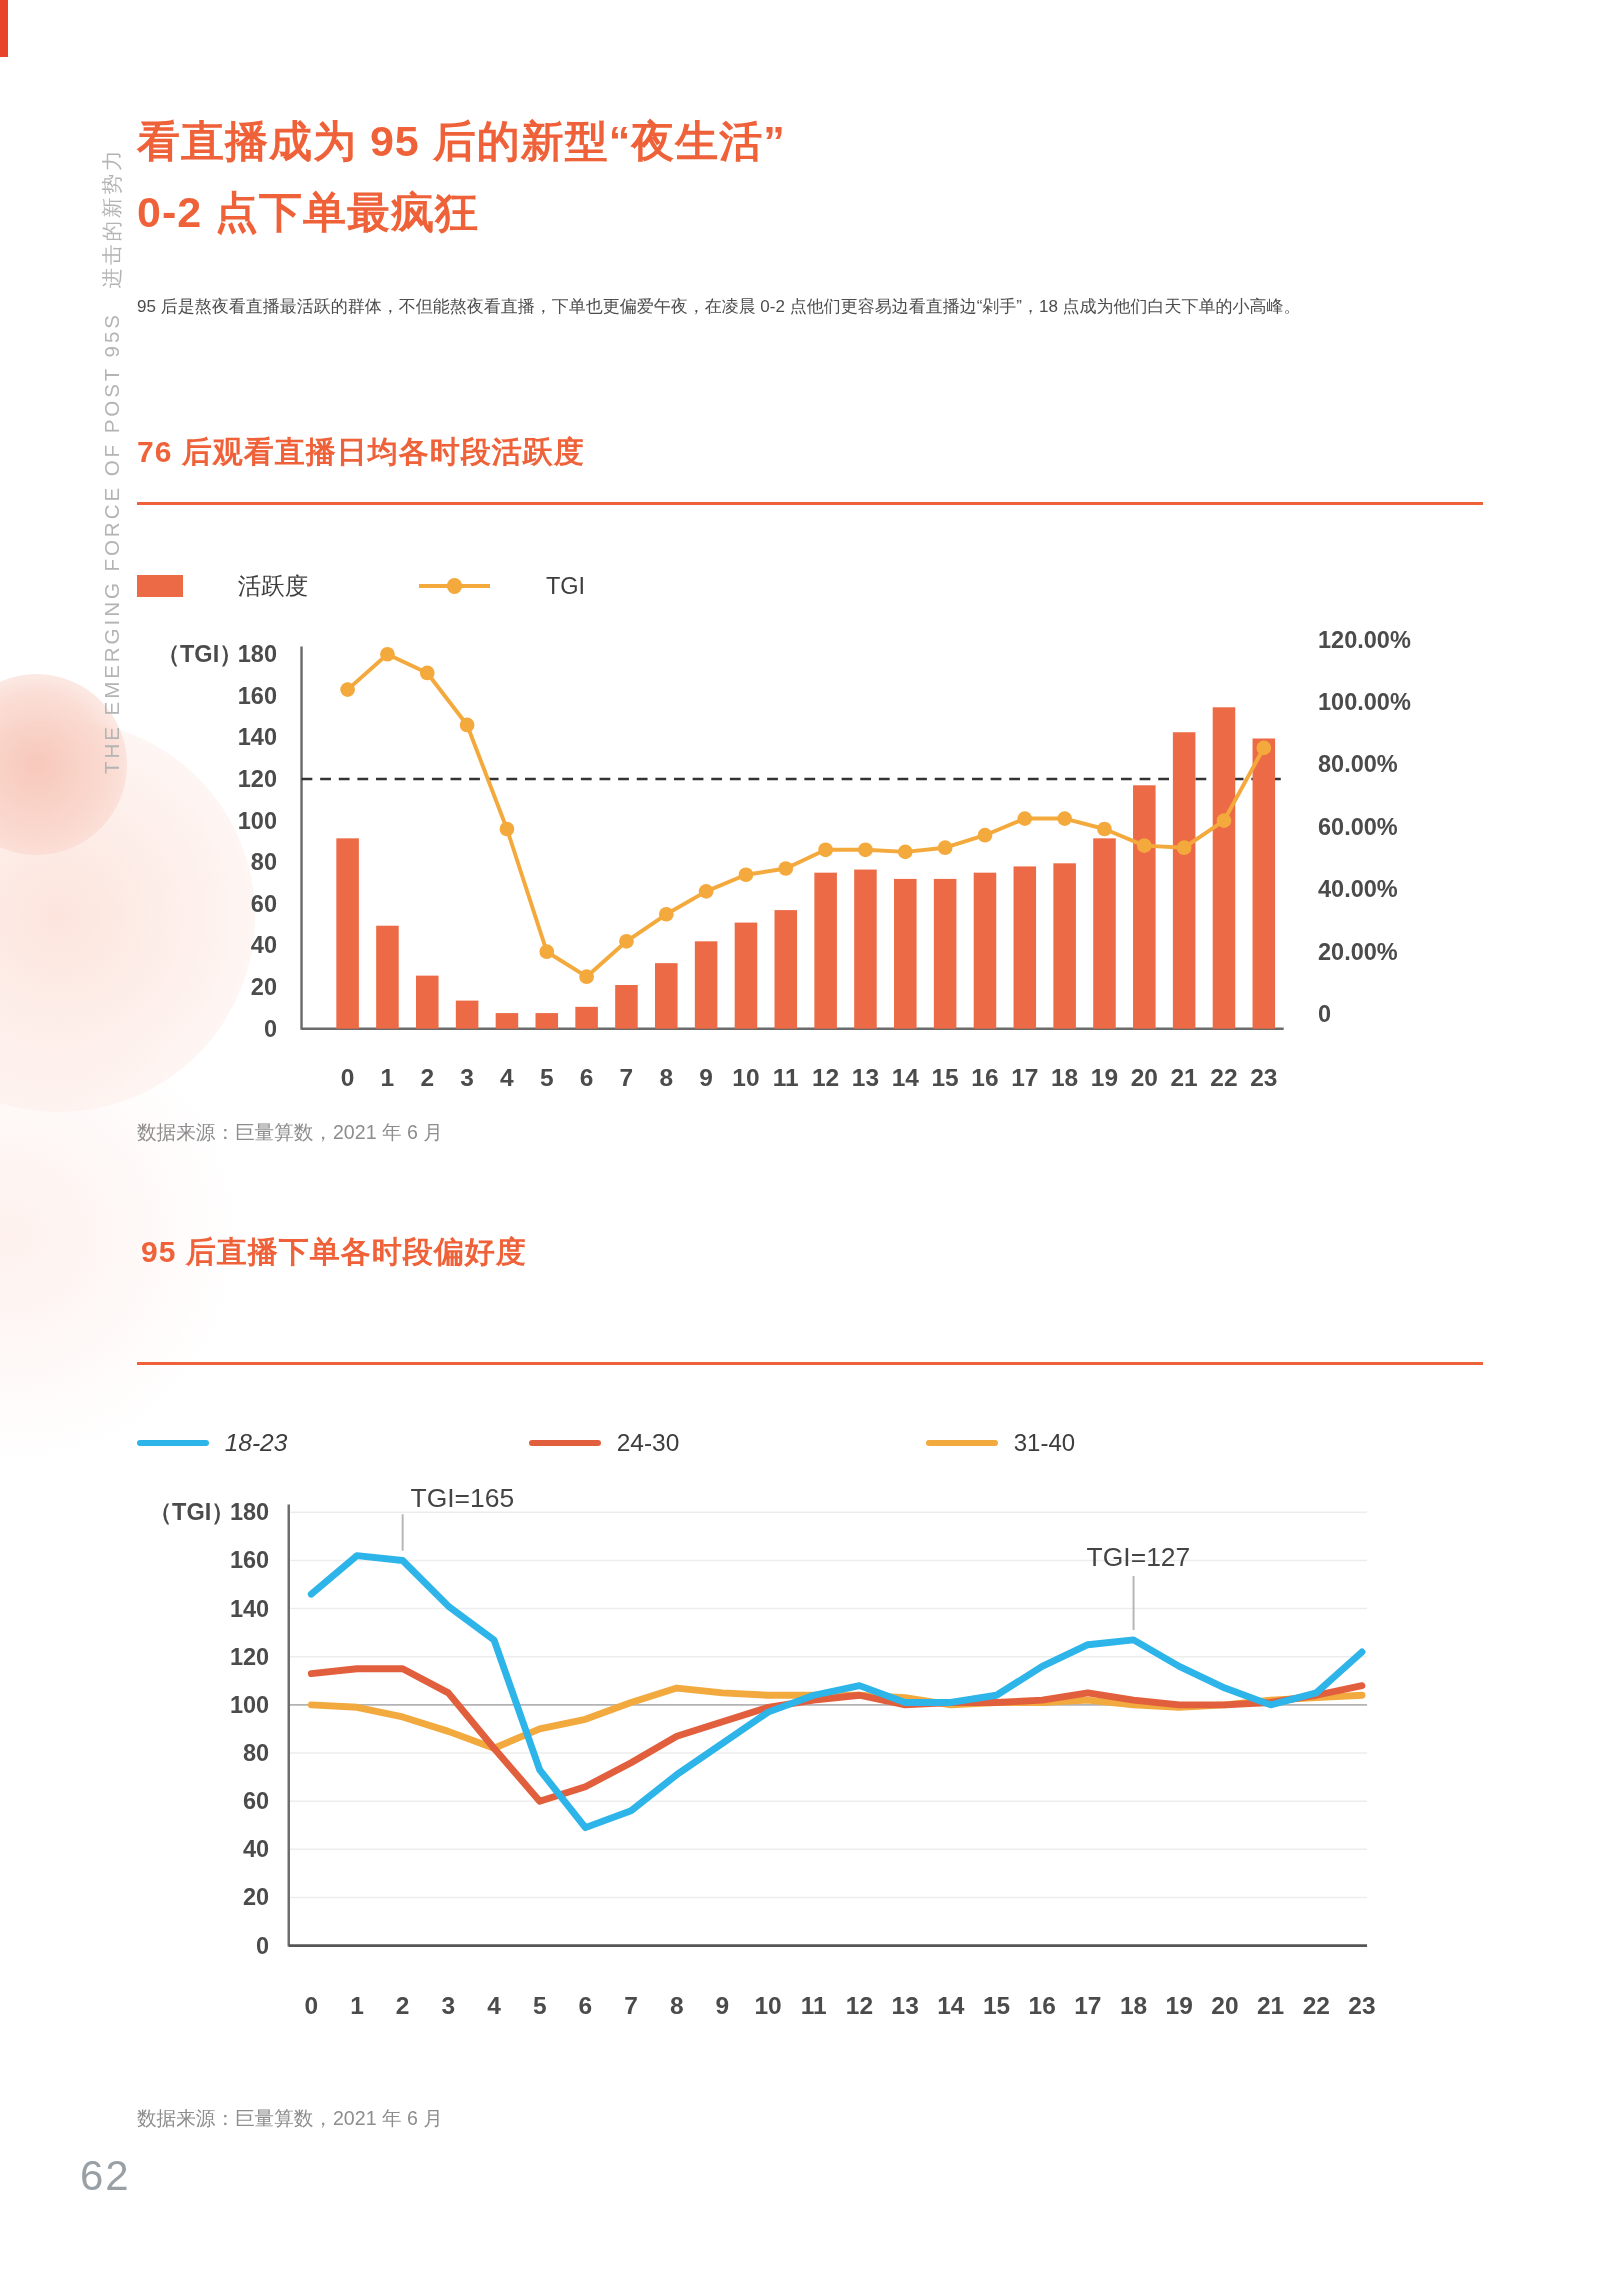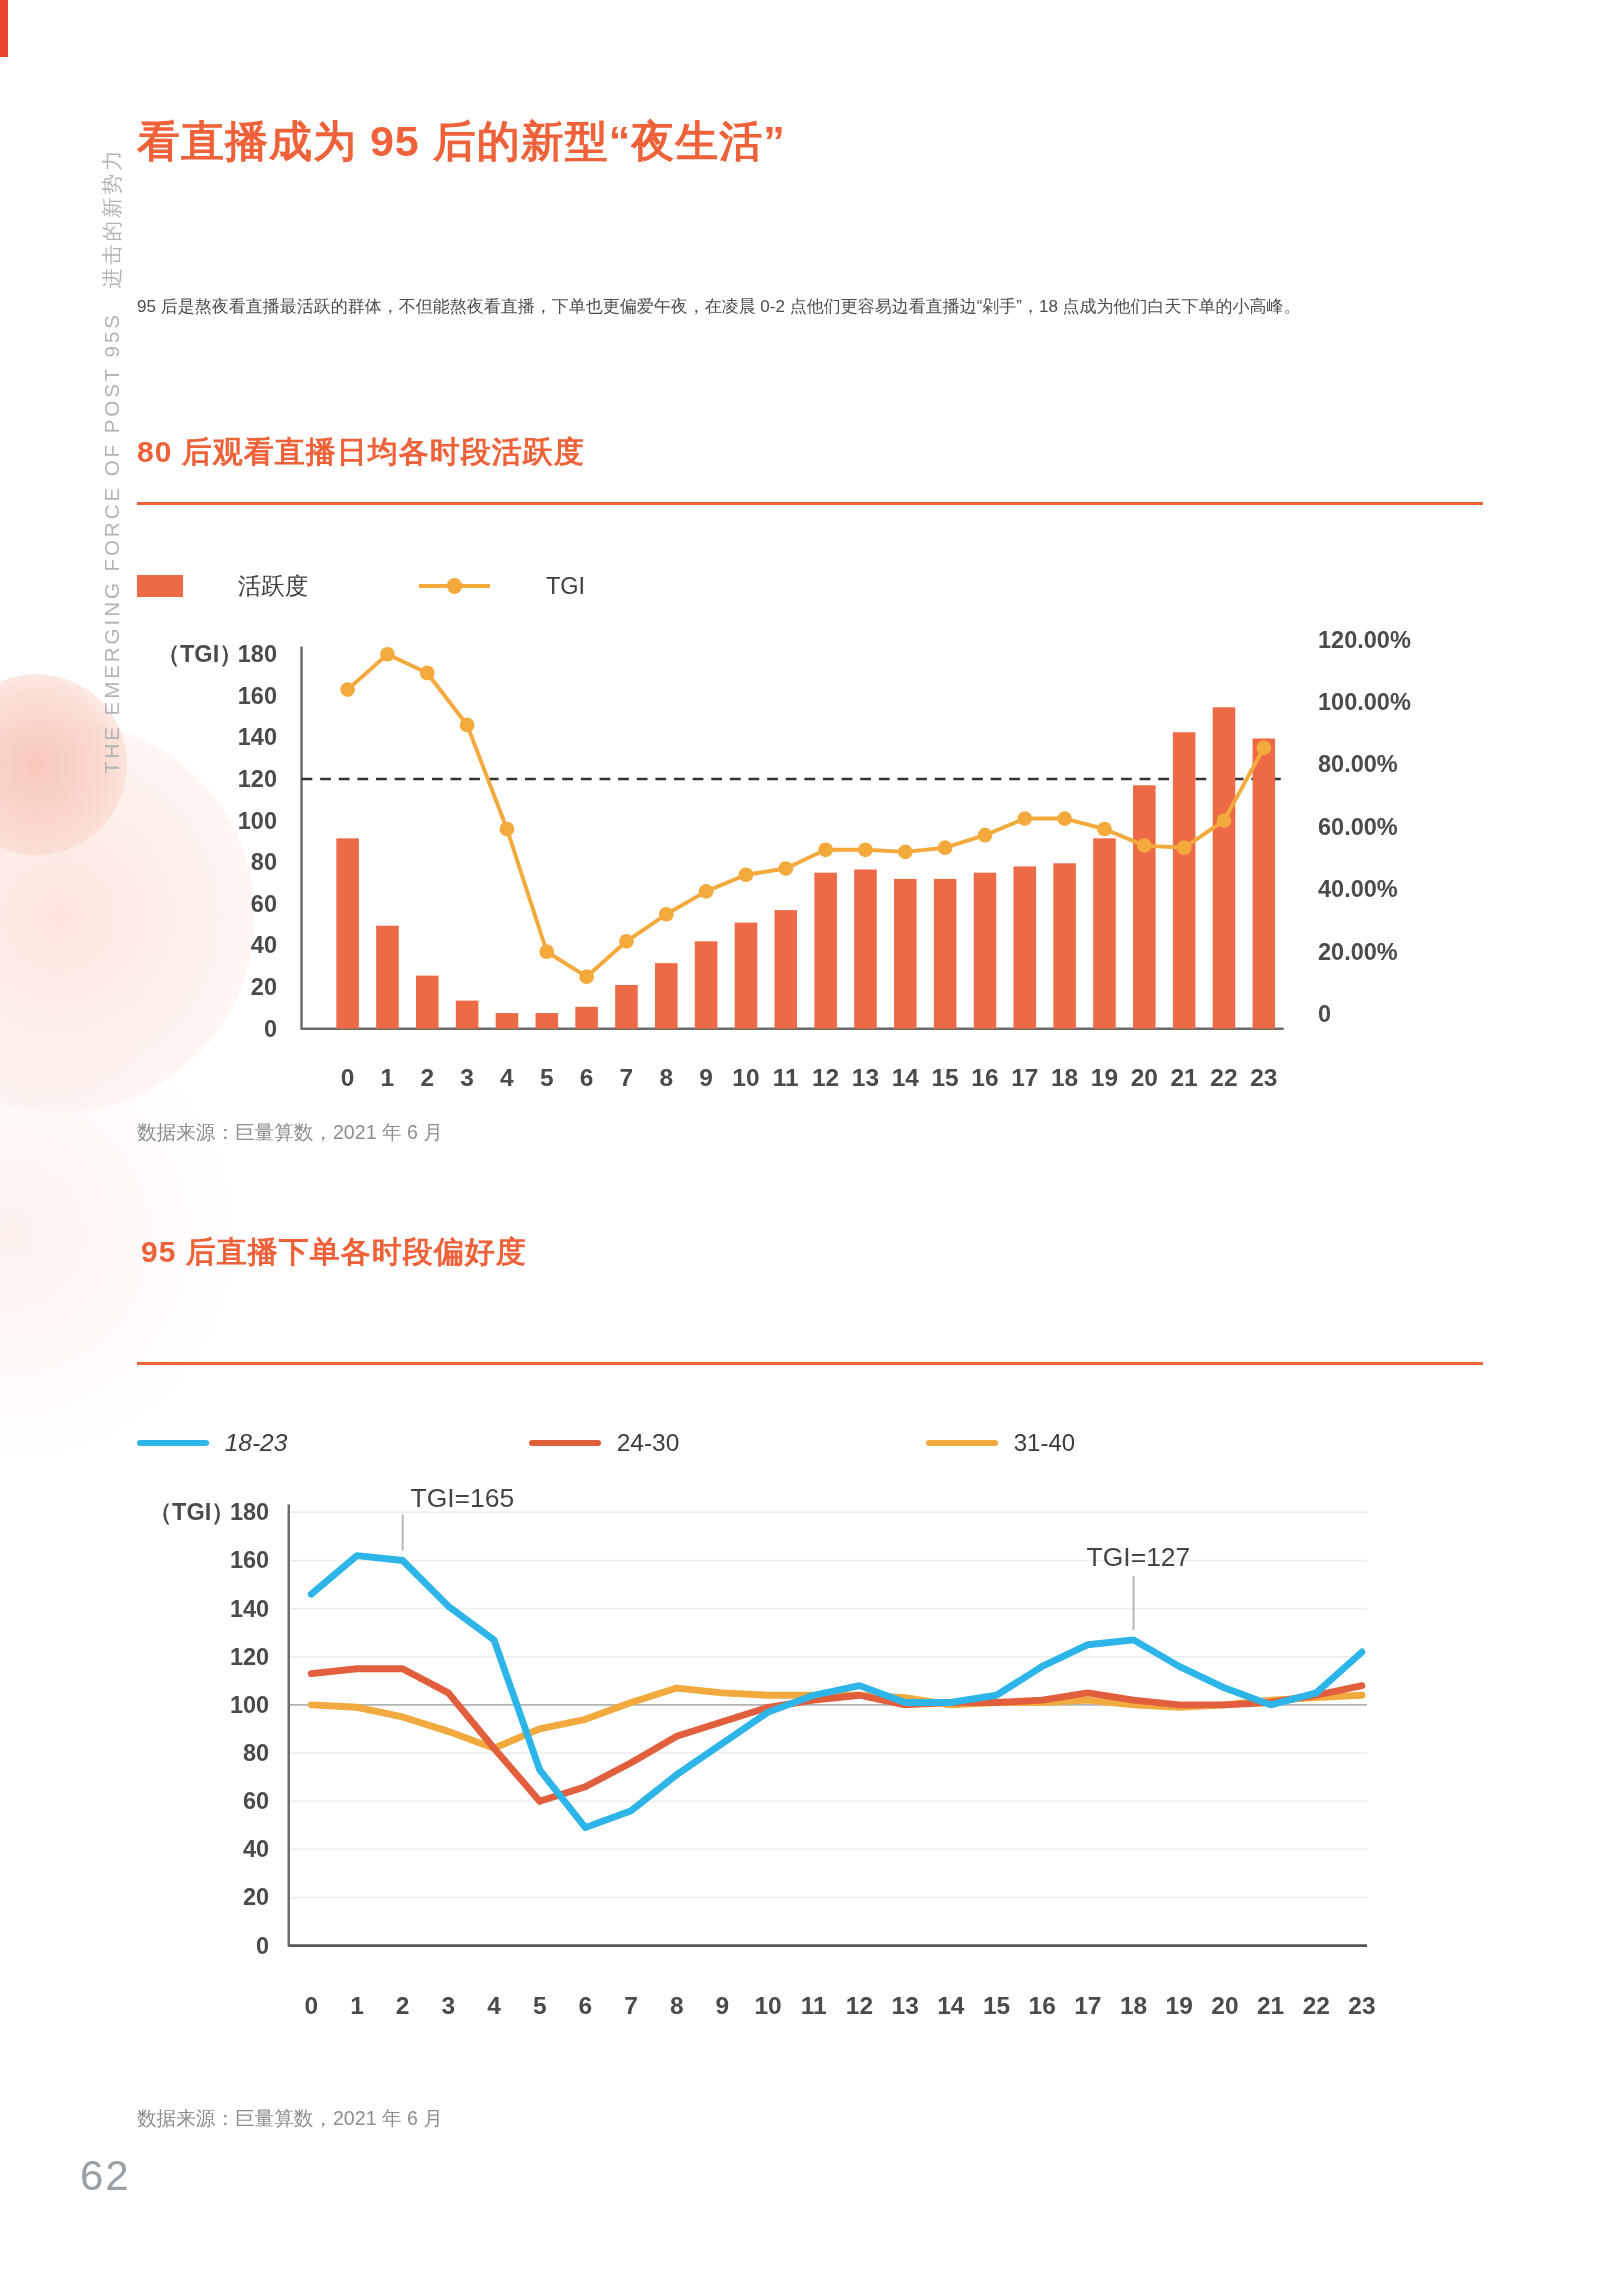--- a/index.html
+++ b/index.html
@@ -40,25 +40,26 @@
 
 <div class="abs edge-mark"></div>
 <div class="abs deco deco-large"></div>
 <div class="abs deco deco-small"></div>
 <div class="abs deco deco-faint"></div>
 
 <div class="abs sidebar-text">THE EMERGING FORCE OF POST 95S　进击的新势力</div>
 
 <div class="abs page-title">
   <div>看直播成为 95 后的新型“夜生活”</div>
+  <div>0-2 点下单最疯狂</div>
 </div>
 
 <p class="abs intro">95 后是熬夜看直播最活跃的群体，不但能熬夜看直播，下单也更偏爱午夜，在凌晨 0-2 点他们更容易边看直播边“剁手”，18 点成为他们白天下单的小高峰。</p>
 
-<h2 class="abs section-title" style="top:432px;margin:0;">80 后观看直播日均各时段活跃度</h2>
+<h2 class="abs section-title" style="top:432px;margin:0;">76 后观看直播日均各时段活跃度</h2>
 <div class="abs rule" style="top:502px;"></div>
 
 <div class="abs legend" style="left:137px;top:570px;gap:40px;">
   <span class="swatch-bar"></span>
   <span class="lbl" style="margin-right:71px;">活跃度</span>
   <span class="swatch-linedot">
       <i class="dot"></i>
     </span>
   <span class="lbl">TGI</span>
 </div>

